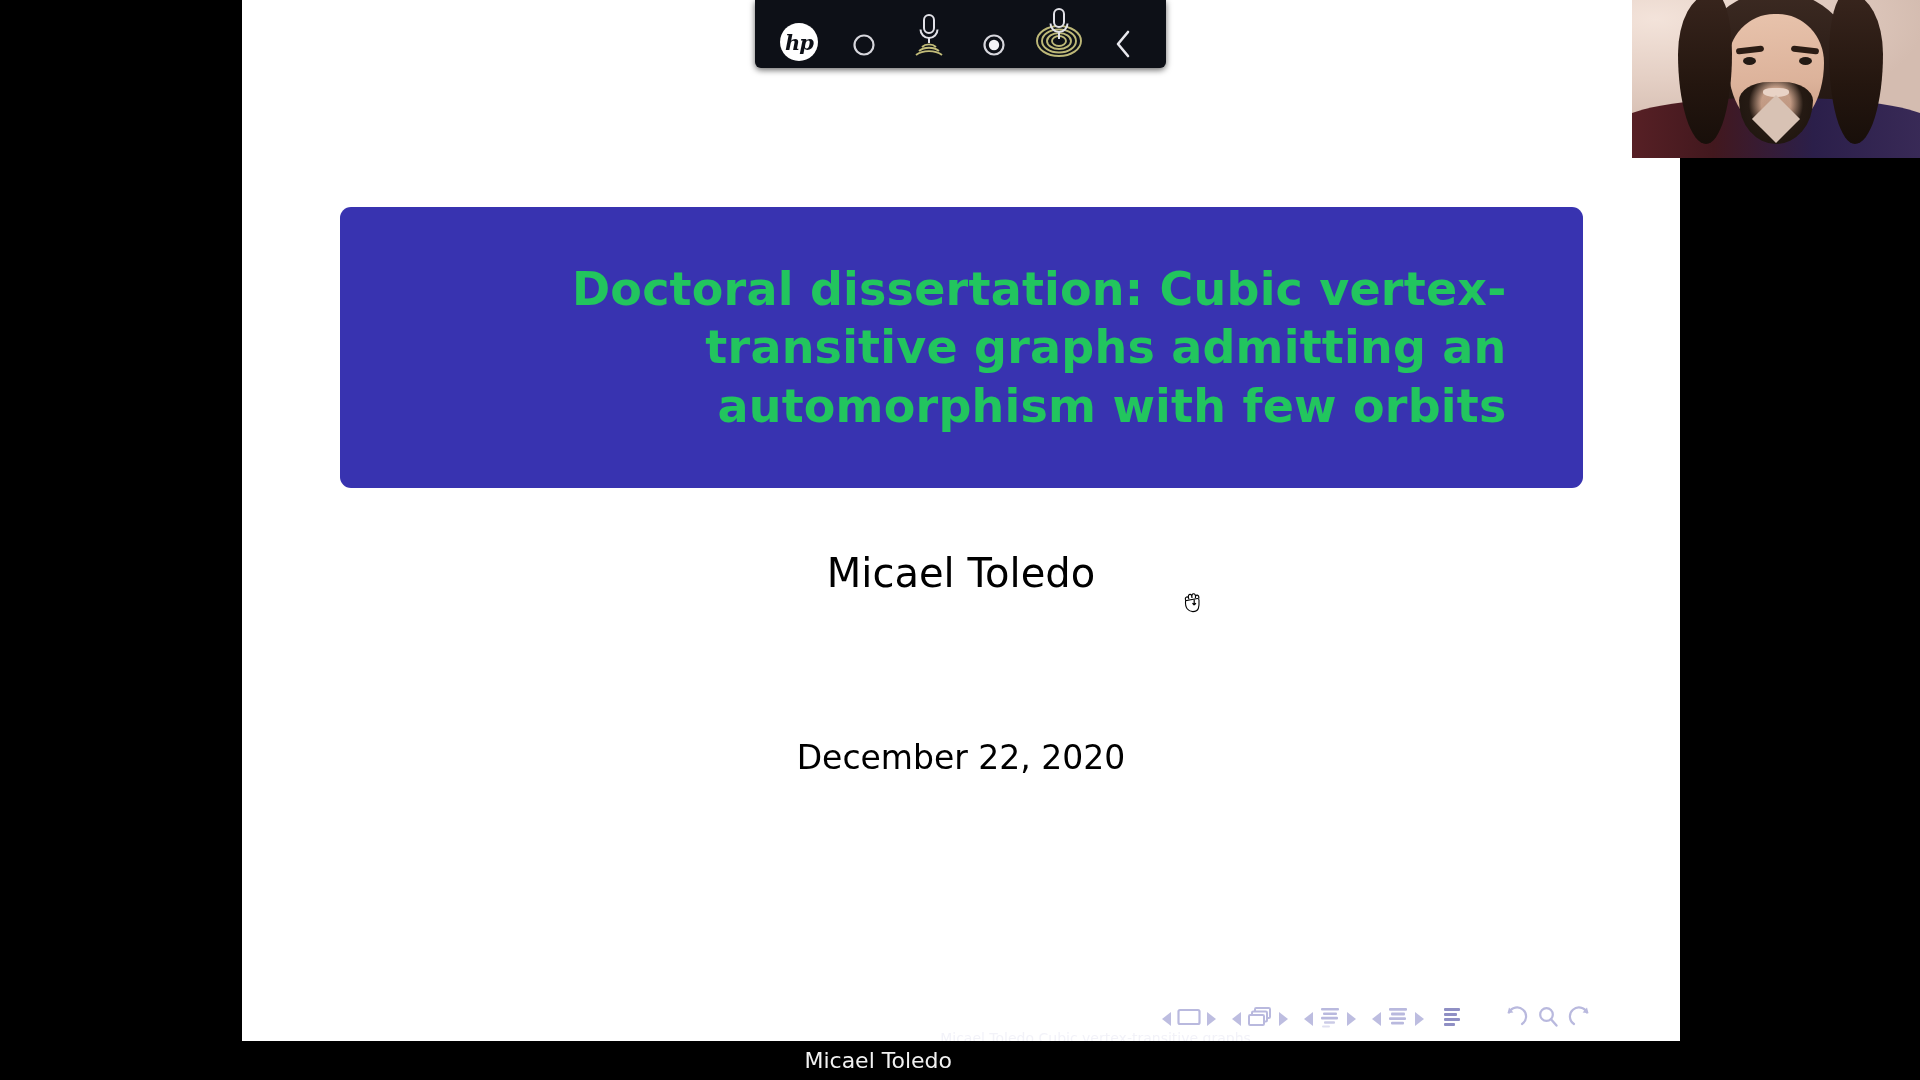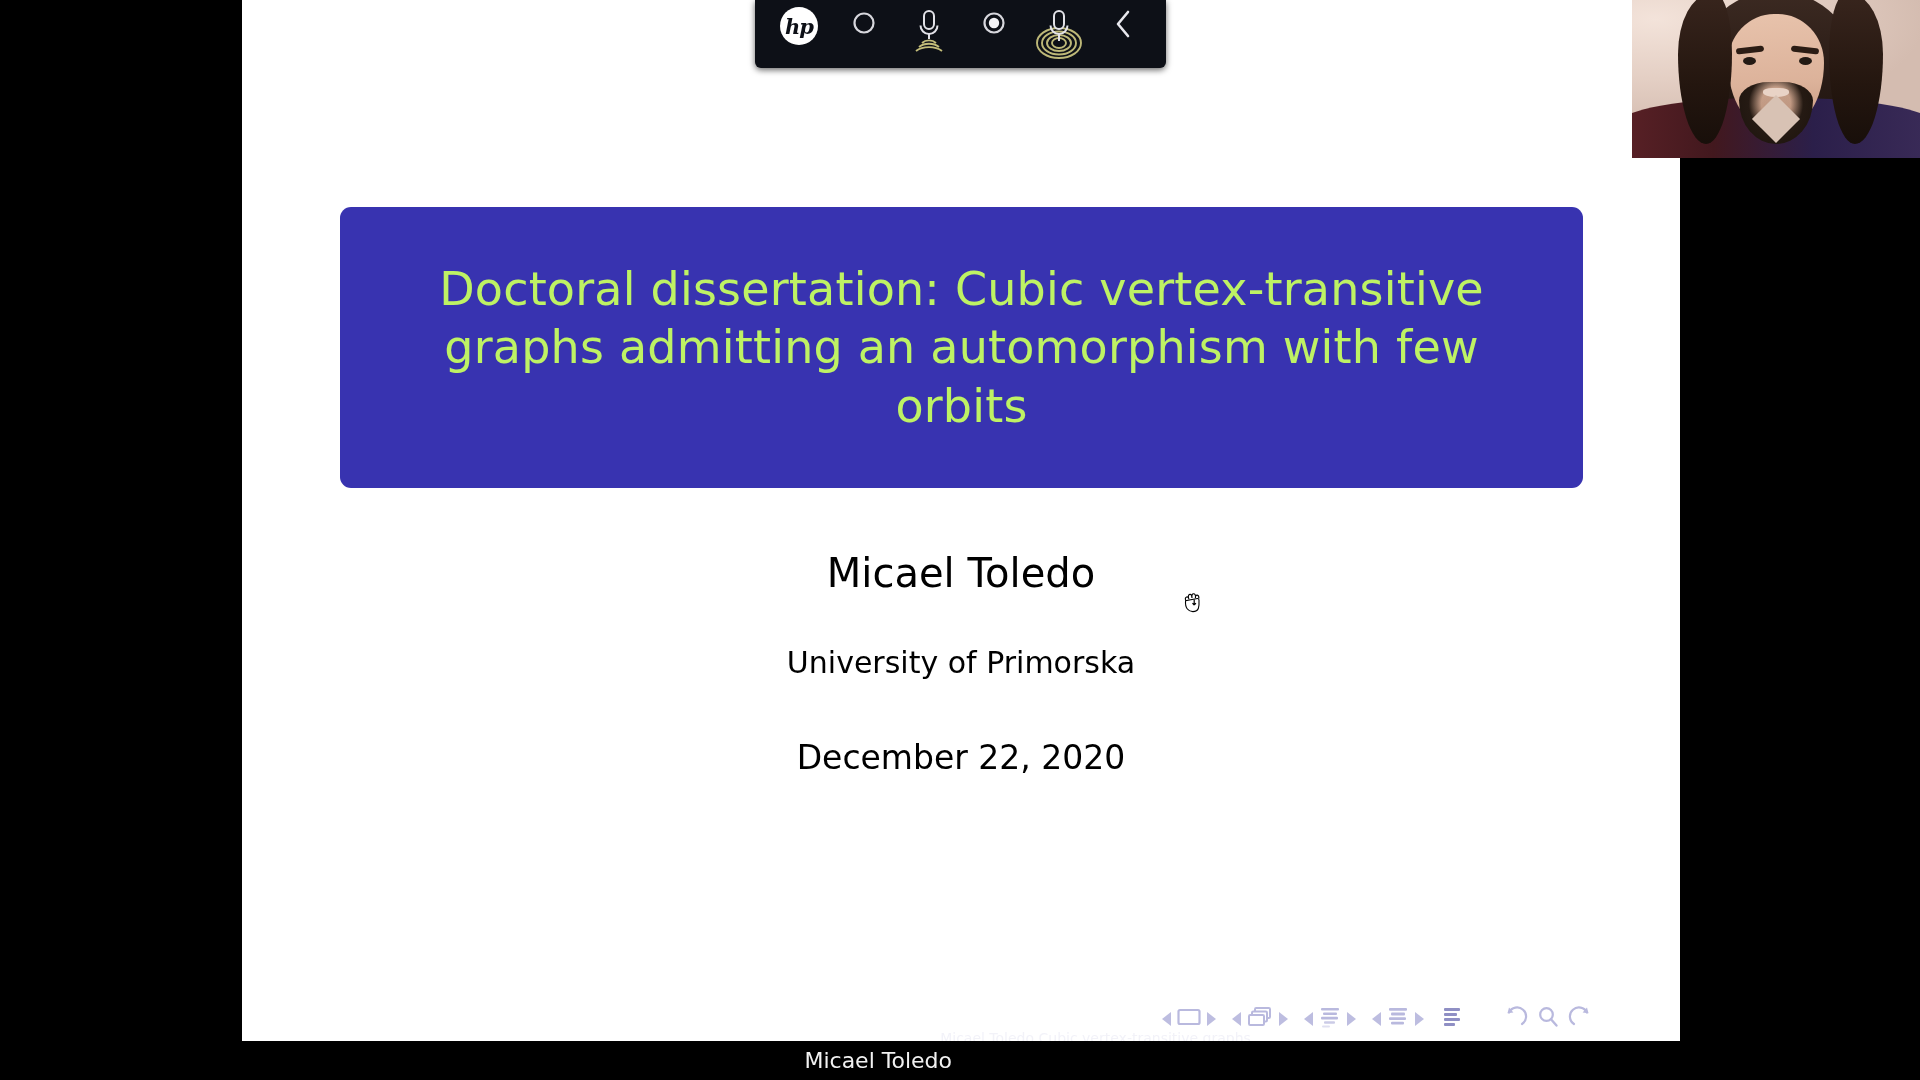--- a/index.html
+++ b/index.html
@@ -36,28 +36,28 @@
     top: 207px;
     width: 1243px;
     height: 281px;
     background: var(--beamer-blue, #3833b0);
     border-radius: 11px;
     display: flex;
     align-items: center;
     justify-content: center;
   }
   #title-text {
-    color: #bef264;
+    color: #22c55e;
     font-family: "DejaVu Sans", sans-serif;
     font-size: 46px;
     line-height: 1.27;
-    text-align: center;
+    text-align: right;
     letter-spacing: 0.2px;
     width: 1090px;
-    font-weight: 400;
+    font-weight: 700;
   }
 
   
   .center-line {
     position: absolute;
     left: 0;
     width: 100%;
     text-align: center;
     color: #000000;
     font-family: "DejaVu Sans", sans-serif;
@@ -146,21 +146,21 @@
     background: #0d1017;
     border-radius: 0 0 6px 6px;
     box-shadow: 0 2px 6px rgba(0,0,0,.6);
     display: flex;
     align-items: center;
     justify-content: space-between;
     padding: 0 18px 0 20px;
   }
   .hp-btn {
     display: flex;
-    align-items: flex-start;
+    align-items: flex-end;
     justify-content: center;
     width: 48px;
     height: 54px;
     position: relative;
   }
   #hp-logo {
     width: 38px; height: 38px;
     border-radius: 50%;
     background: #ffffff;
     color: #0d1017;
@@ -275,21 +275,20 @@
 
 <div id="screen">
 
   <div id="slide">
 
     <div id="title-block">
       <div id="title-text">Doctoral dissertation: Cubic vertex-transitive graphs admitting an automorphism with few orbits</div>
     </div>
 
     <div class="center-line" id="author-line">Micael Toledo</div>
-    <div class="center-line" id="institute-line">University of Primorska</div>
     <div class="center-line" id="date-line">December 22, 2020</div>
 
     <div id="nav-symbols">
 
       <div class="nav-group">
         <span class="nav-tri left"></span>
         <span class="nav-icn">
           <svg width="26" height="20" viewBox="0 0 26 20">
             <rect x="2.5" y="3" width="21" height="14" rx="1.5" fill="none" stroke="#b9b9de" stroke-width="2.2"></rect>
           </svg>

